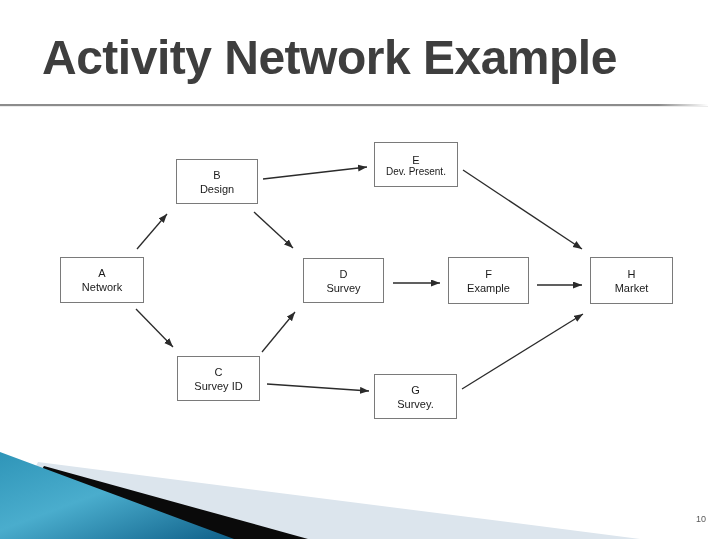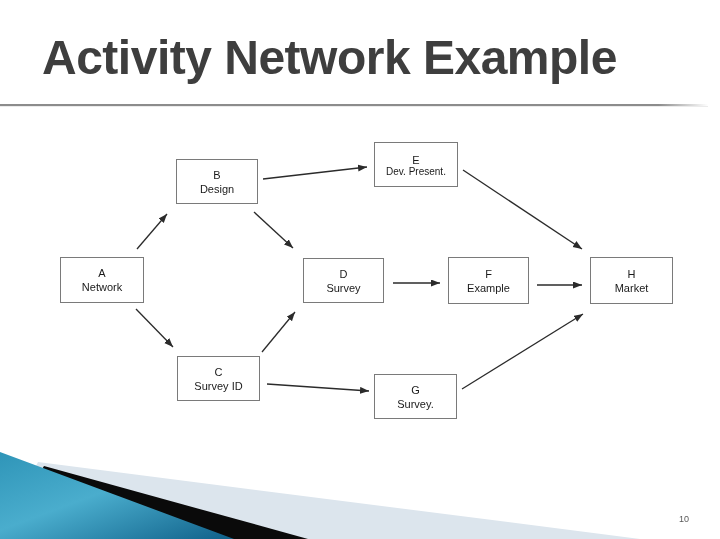--- a/index.html
+++ b/index.html
@@ -71,21 +71,21 @@
   }
   #decoration-layer{
     position:absolute;left:0;top:0;
     width:720px;height:539px;
     z-index:3;
     pointer-events:none;
   }
   .page-number{
     position:absolute;
     top:514px;
-    right:31px;
+    right:14px;
     font-size:9px;
     color:var(--page-num-color);
     z-index:4;
   }
 </style>
 </head>
 <body>
 
 <div class="slide-title">Activity Network Example</div>
 <div class="title-rule"></div>

